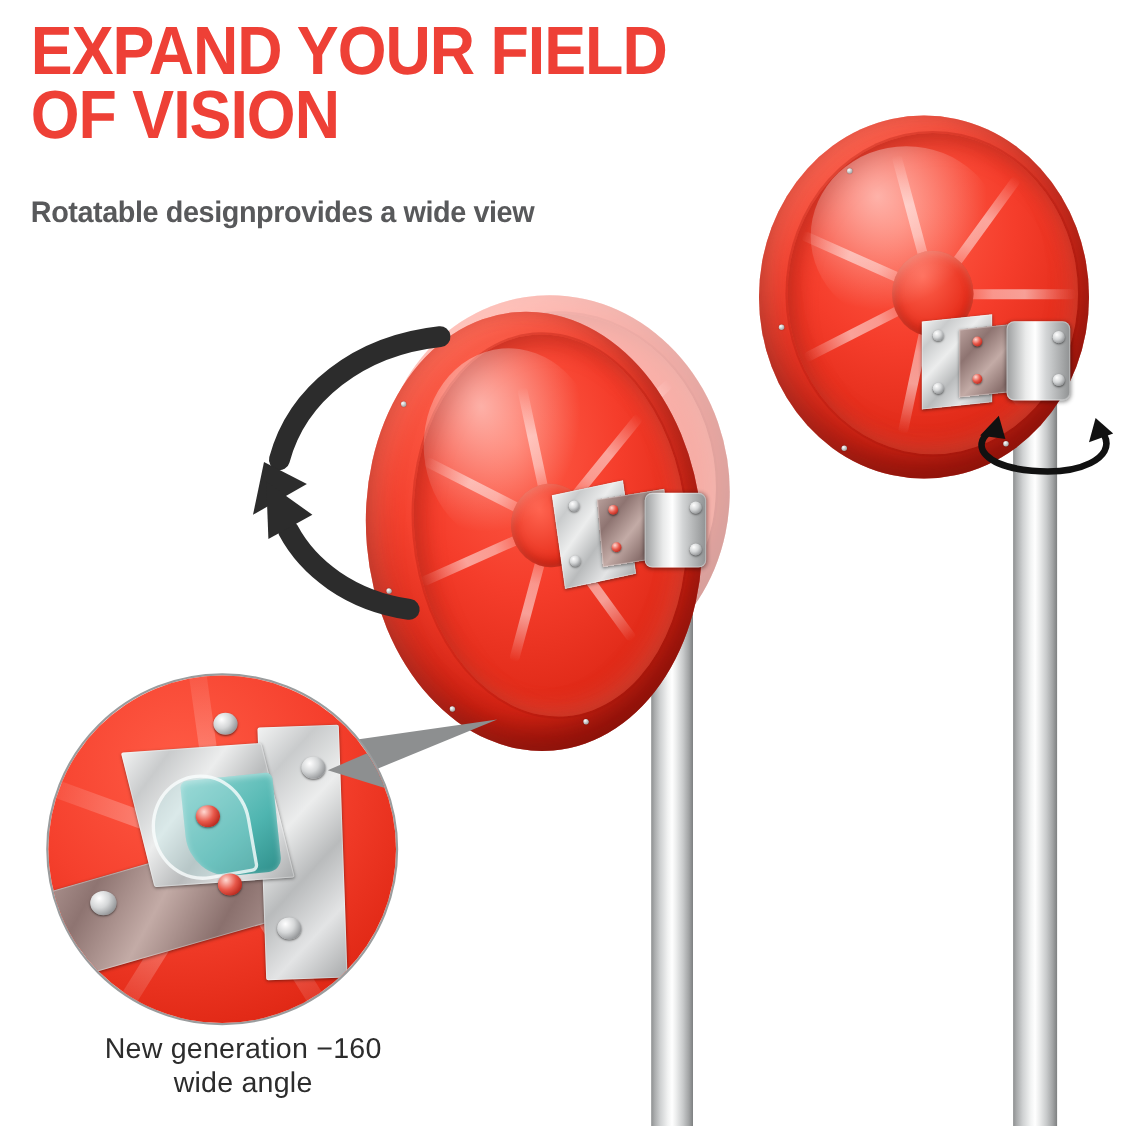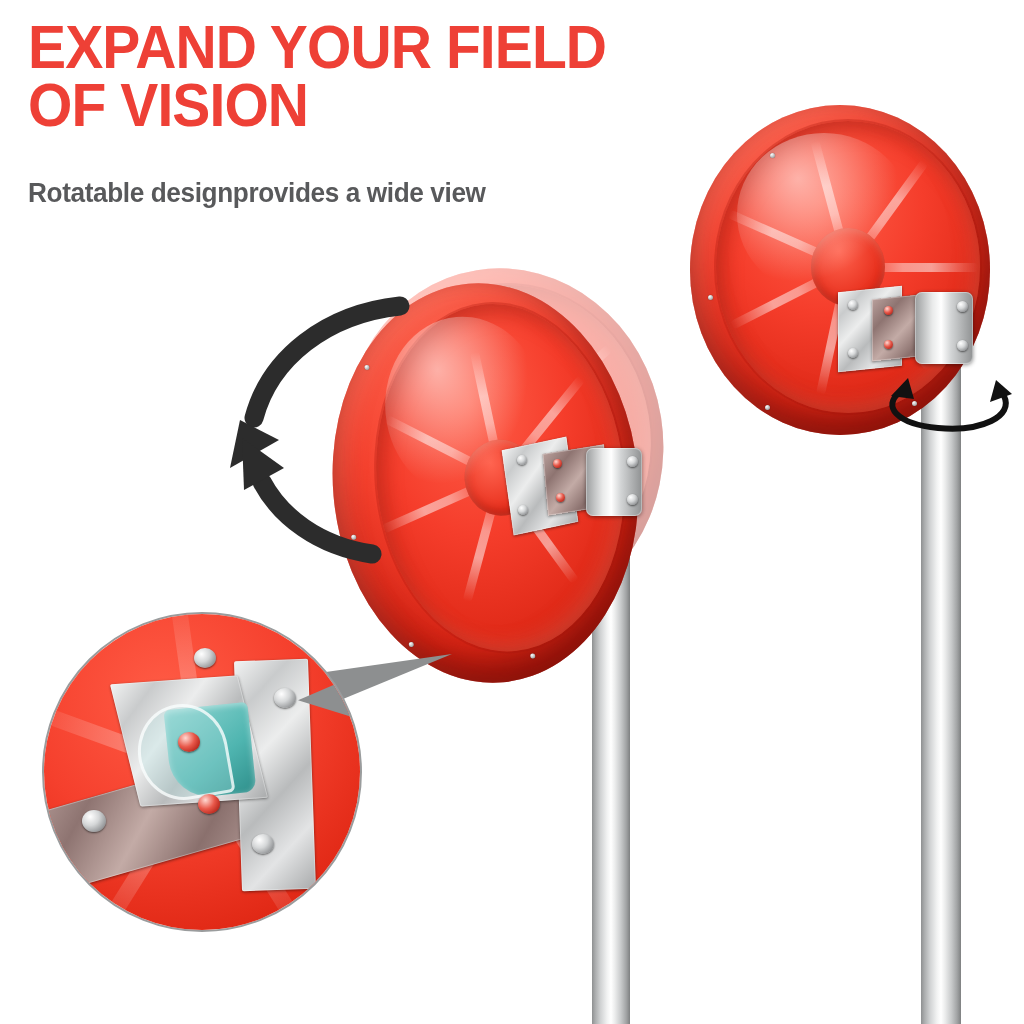--- a/index.html
+++ b/index.html
@@ -293,14 +293,16 @@
       <div class="bolt red" style="left:156px;top:182px;width:22px;height:20px;"></div>
 
       <div style="position:absolute;right:-6px;top:58px;width:70px;height:52px;
                   background:#8d8f90; clip-path:polygon(100% 0,100% 100%,0 58%);"></div>
     </div>
   </div>
 
   <div class="headline">EXPAND YOUR FIELD
 OF VISION</div>
   <div class="subheadline">Rotatable designprovides a wide view</div>
+  <div class="detail-caption">New generation −160
+wide angle</div>
 
 </div>
 
 </body></html>

